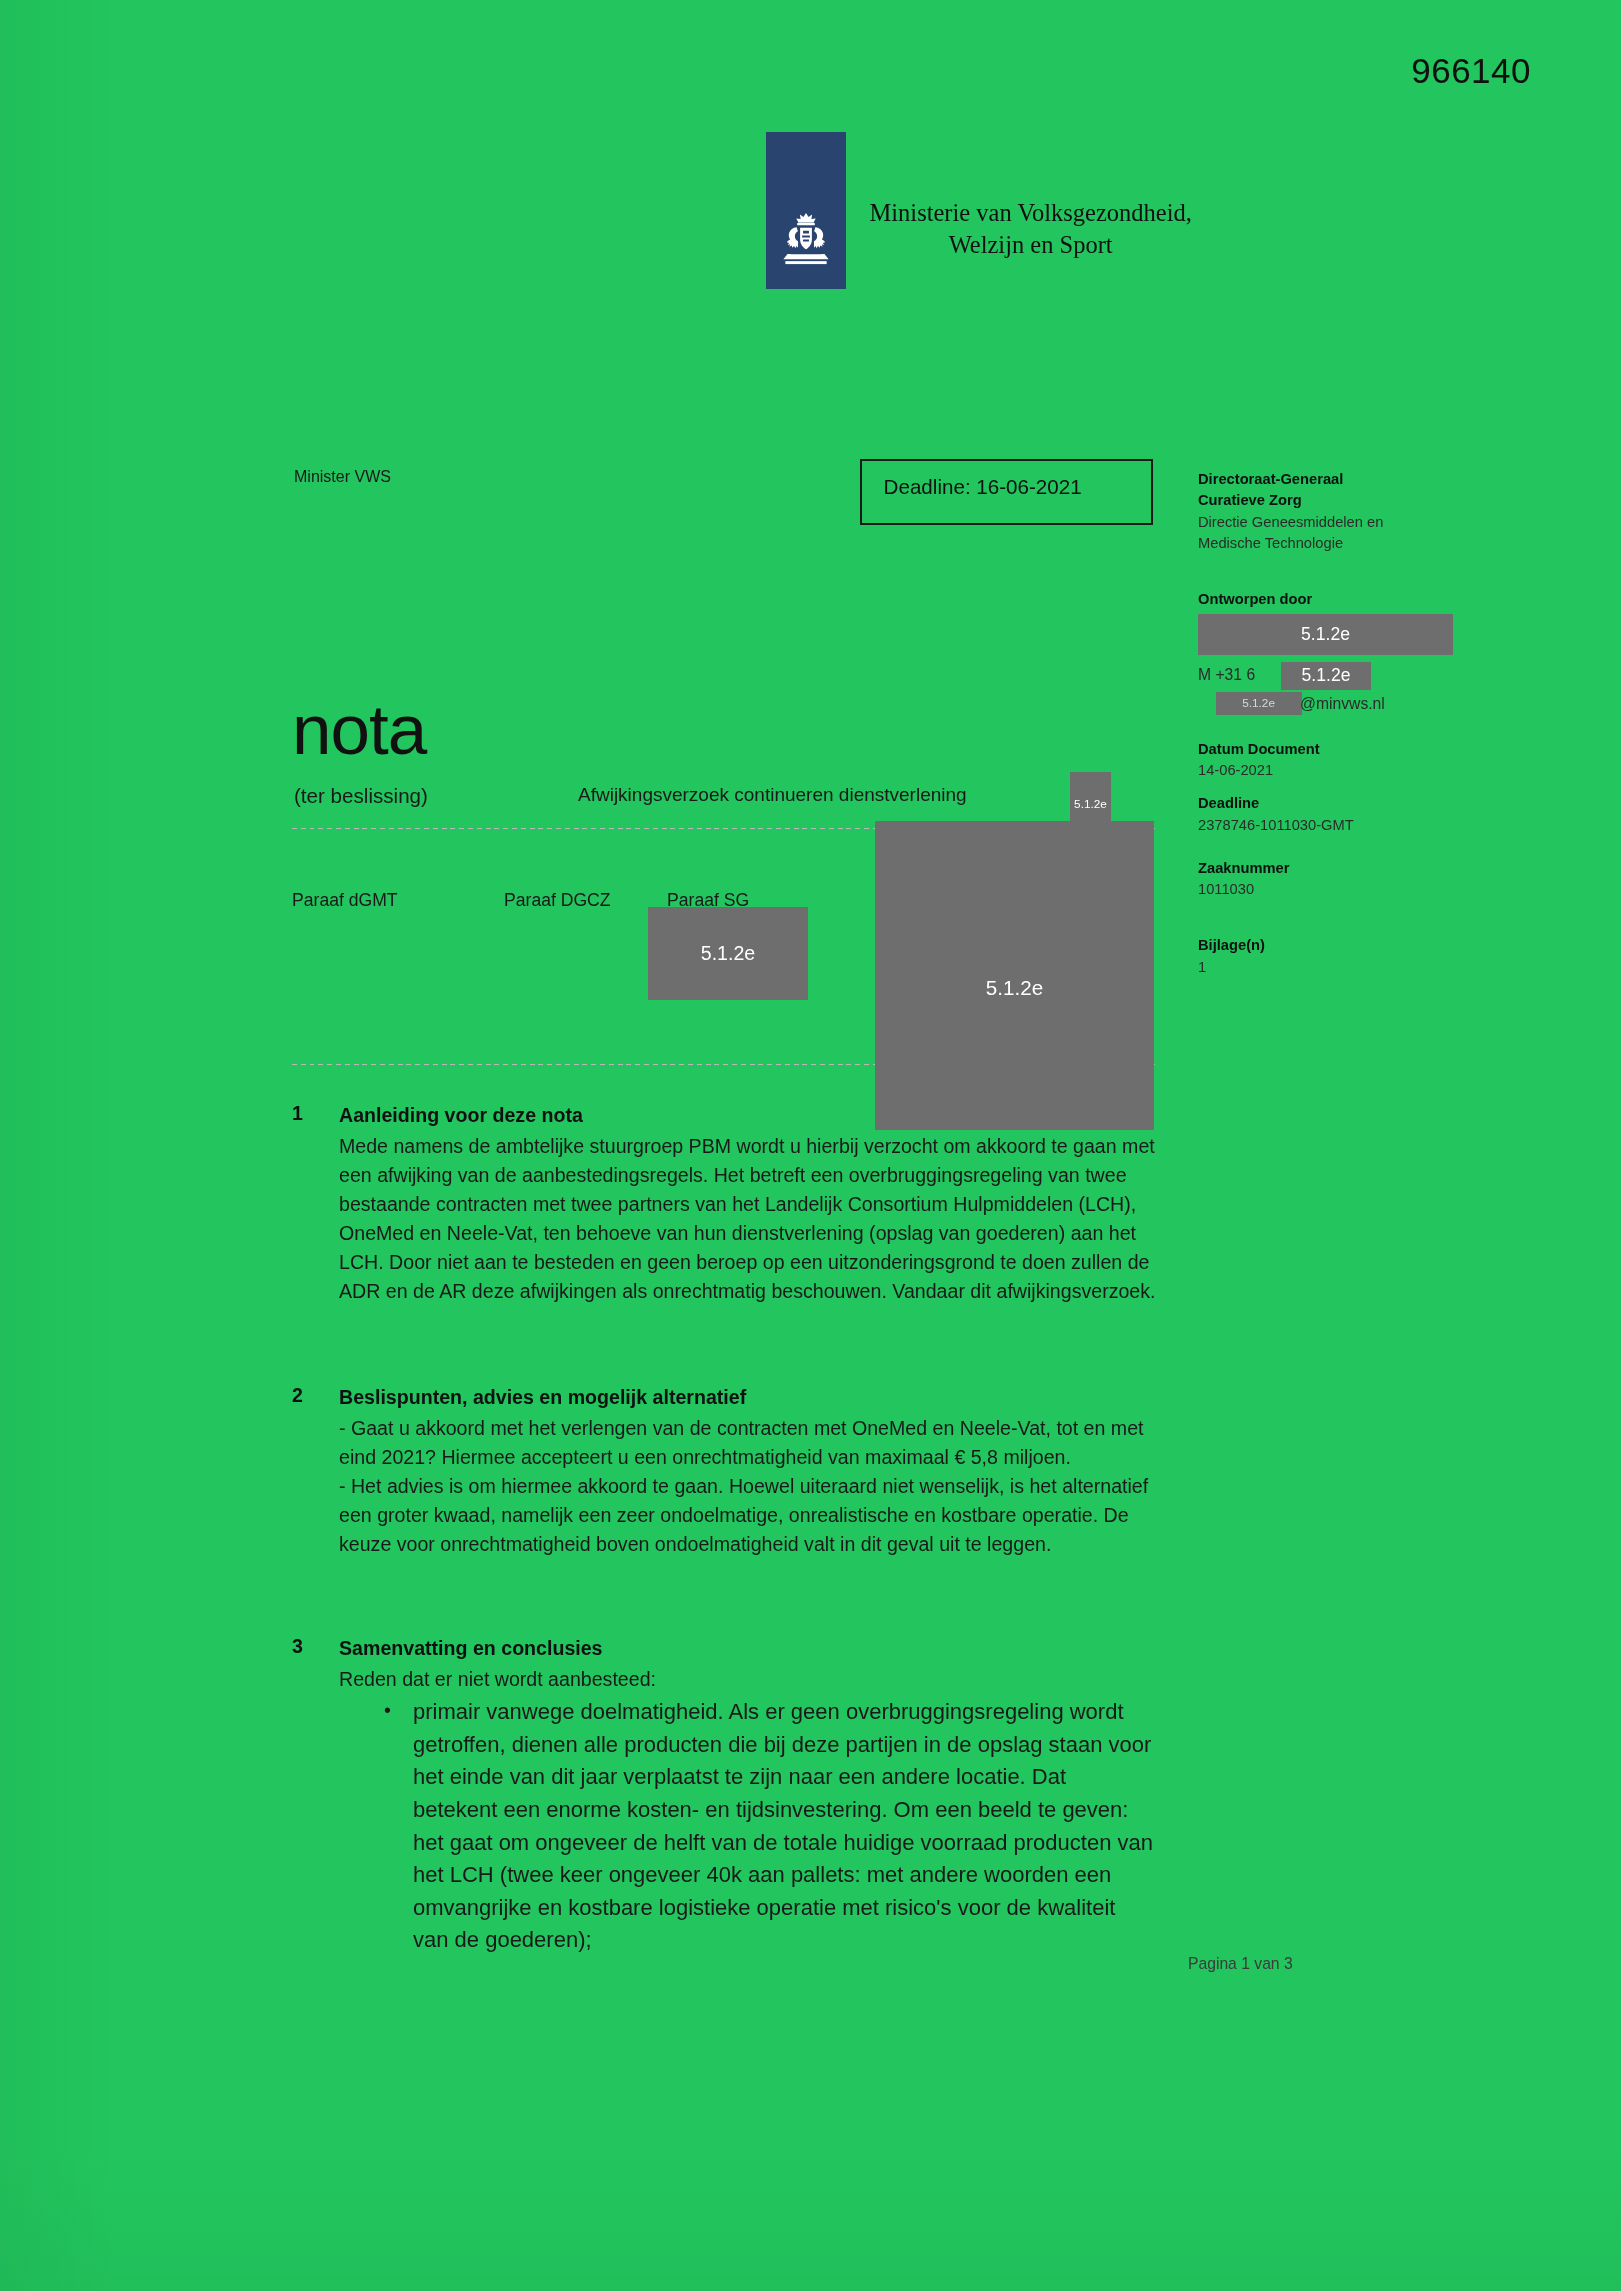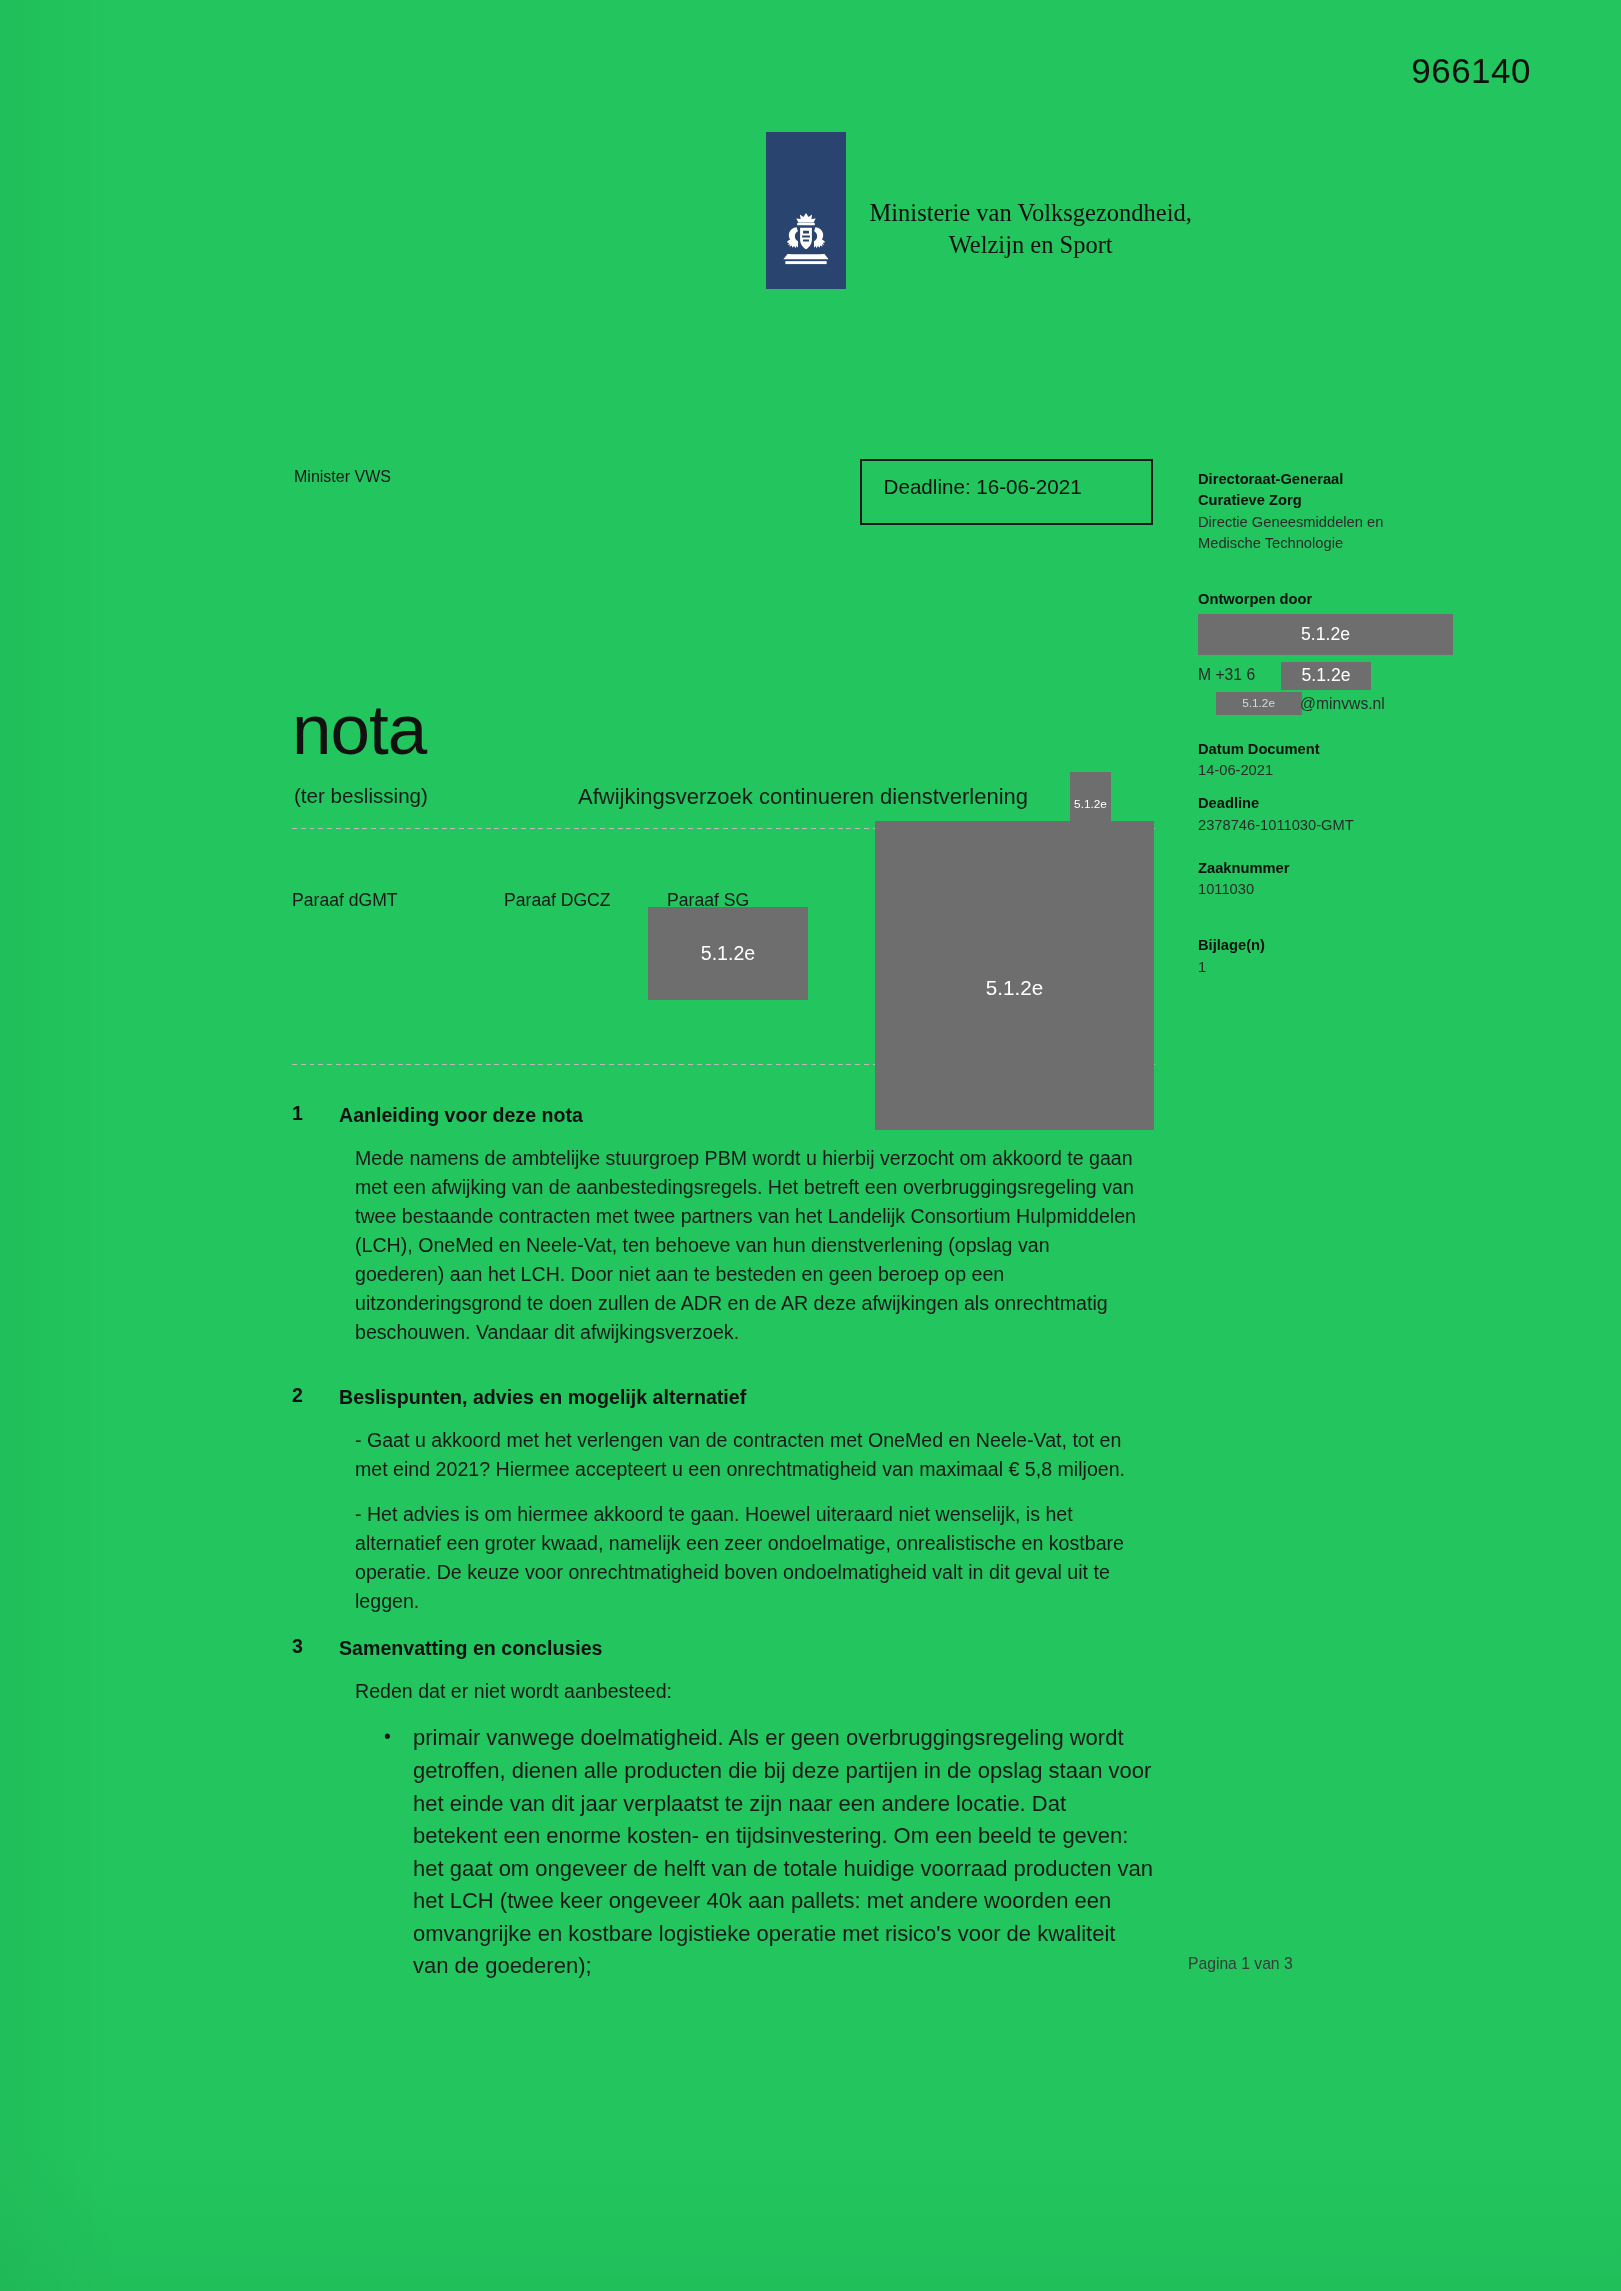--- a/index.html
+++ b/index.html
@@ -180,21 +180,21 @@
     position: absolute;
     left: 294px;
     top: 784px;
     font-size: 20.6px;
     color: #1a1a1a;
   }
   .nota-subject {
     position: absolute;
     left: 578px;
     top: 784px;
-    font-size: 22px;
+    font-size: 19px;
     color: #1a1a1a;
     white-space: nowrap;
   }
 
   
   .sep {
     position: absolute;
     left: 292px;
     width: 863px;
     height: 1px;
@@ -282,21 +282,21 @@
     font-size: 19.6px;
     font-weight: bold;
     color: #111;
     margin: 0 0 3.9px 0;
     line-height: 1.35;
   }
   .sec-p {
     font-size: 19.6px;
     line-height: 1.48;
     color: #1a1a1a;
-    margin: 16px;
+    margin: 0;
   }
   .sec-1 { top: 1102px; }
   .sec-2 { top: 1384px; }
   .sec-3 { top: 1635px; }
 
   .bullets {
     margin: 2px 0 0 0;
     padding-left: 74px;
     list-style: none;
   }

